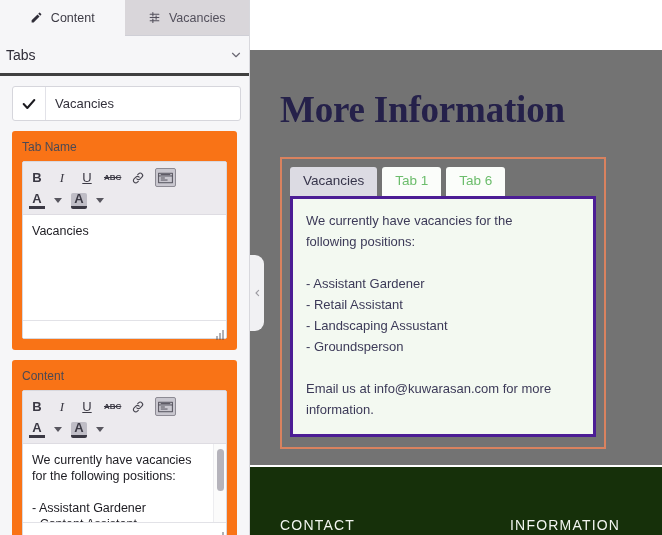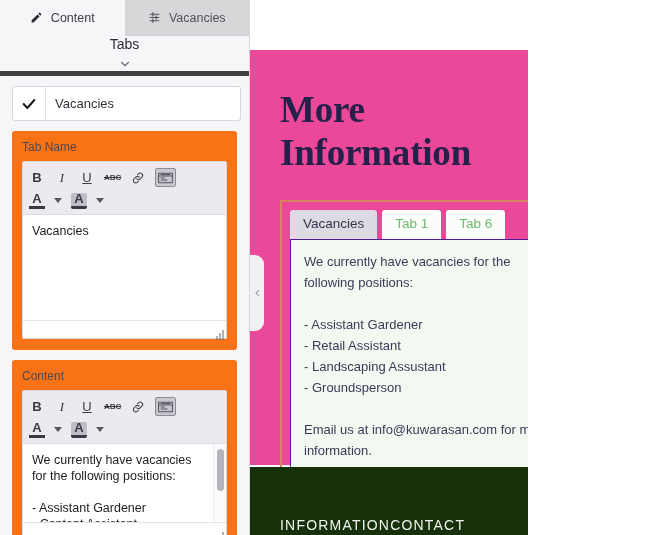--- a/index.html
+++ b/index.html
@@ -2,21 +2,21 @@
 <html><head>
 <meta charset="utf-8">
 <style>
   * { box-sizing: border-box; margin: 0; padding: 0; }
   html, body {
     width: 662px; height: 535px;
     font-family: "Liberation Sans", sans-serif;
     background: #ffffff;
     overflow: hidden;
   }
-  #app { position: relative; width: 528px; height: 535px; display: flex; }
+  #app { position: relative; width: 662px; height: 535px; display: flex; }
 
   
   .editor-panel {
     width: 250px; height: 535px;
     background: #f6f6f8;
     position: relative;
     border-right: 1px solid #d8d8dd;
     overflow: hidden;
   }
 
@@ -30,23 +30,22 @@
   .panel-tab.inactive {
     background: #d9d6da; color: #53505c; border-bottom: 1px solid #cfcfd6;
   }
   .panel-tab.active { background: #f6f6f8; border-bottom: 1px solid #f6f6f8; font-weight: 400;}
   .tab-ico { display: inline-flex; width: 14px; height: 14px; align-items:center; justify-content:center;}
   .tab-ico svg { display:block; }
 
   
   .section-head {
     height: 40px; display: flex; align-items: center;
-    padding: 0 23px; justify-content: space-between;
-    border-bottom: 5px solid #404040;
-    flex-direction: column;
+    padding: 0 6px; justify-content: space-between;
+    border-bottom: 3px solid #404040;
   }
   .section-head .title { font-size: 14px; color: #2f2d38; }
   .chev-down { width: 14px; height: 14px; }
 
   
   .item-row {
     display: flex; align-items: center; padding: 10px 12px 8px 12px; gap: 9px;
   }
   .item-box {
     display: flex; align-items: center; flex: 1; height: 35px;
@@ -102,41 +101,41 @@
     display: flex; align-items: center; justify-content: center; cursor: pointer;
     z-index: 5;
   }
   .collapse-handle svg { opacity: .55; }
 
   
   .preview {
     flex: 1; height: 535px; position: relative; background: #ffffff; overflow: hidden;
   }
   .prev-topbar { height: 50px; background: #ffffff; }
-  .prev-body { background: #ec4899; padding: 38px 0 0 30px; height: 415px; }
+  .prev-body { background: #737373; padding: 38px 0 0 30px; height: 415px; }
   .prev-heading {
     font-family: "Liberation Serif", serif; font-weight: bold;
     font-size: 37px; color: #25214a; letter-spacing: -0.2px;
   }
 
   .tabs-widget {
     margin-top: 26px; width: 326px;
     border: 2px solid #d9825f; padding: 8px 8px 10px 8px;
     background: transparent;
   }
   .tabs-strip { display: flex; gap: 5px; }
   .wtab {
     padding: 6px 13px 7px 13px; font-size: 13.5px;
     border-top-left-radius: 3px; border-top-right-radius: 3px;
     cursor: pointer; line-height: 16px;
   }
   .wtab.active { background: #dcdbe3; color: #36344a; }
   .wtab.idle { background: #fbfdfa; color: #6cbd6c; }
   .wtab-panel {
-    background: #f3f9f1; border: 1px solid #4c1d95;
+    background: #f3f9f1; border: 3px solid #4c1d95;
     padding: 11px 13px 14px 13px;
     font-size: 13px; line-height: 21px; color: #3c3a58;
     white-space: pre-wrap;
   }
 
   .prev-footer {
     position: absolute; left: 0; right: 0; bottom: 0; height: 68px;
     background: #16300a; overflow: hidden;
   }
   .foot-row { position: absolute; bottom: 2px; left: 0; right: 0; display: flex; padding: 0 30px; }
@@ -321,18 +320,18 @@
 - Landscaping Assustant
 - Groundsperson
 
 Email us at info@kuwarasan.com for more
 information.</div>
       </div>
     </div>
 
     <div class="prev-footer">
       <div class="foot-row">
+        <div class="foot-col a">CONTACT</div>
         <div class="foot-col">INFORMATION</div>
-        <div class="foot-col a">CONTACT</div>
       </div>
     </div>
   </div>
 </div>
 
 </body></html>

